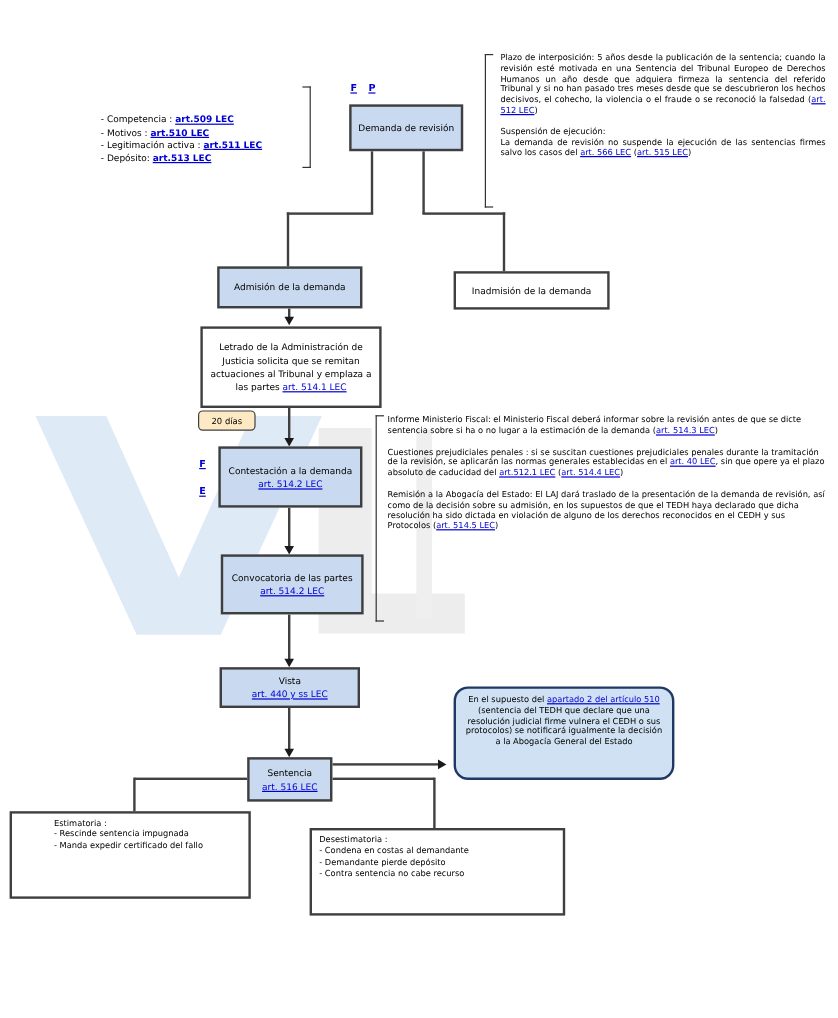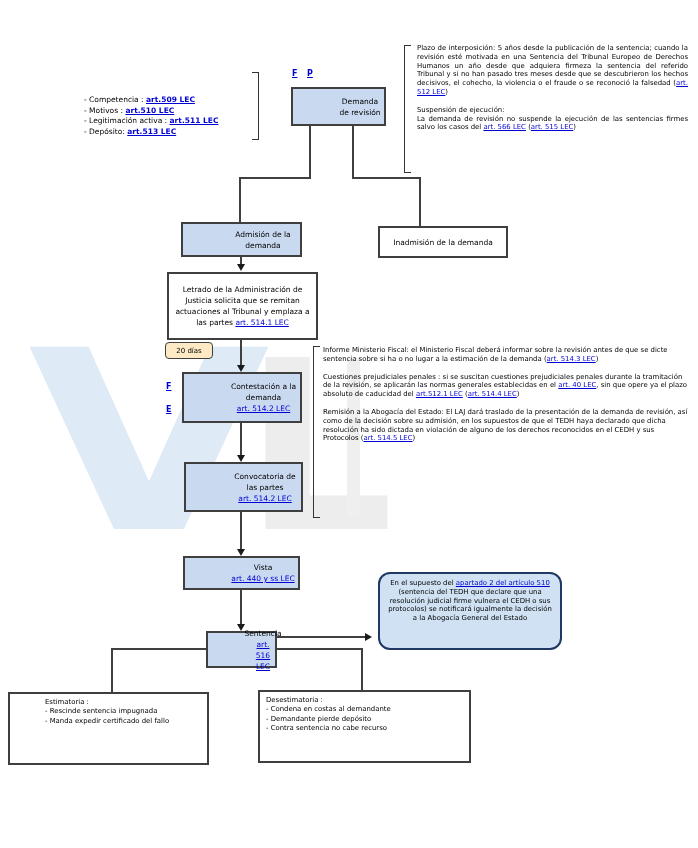--- a/index.html
+++ b/index.html
@@ -10,21 +10,21 @@
   }
   .abs{position:absolute;}
   a.lnk{color:#0000d4;text-decoration:underline;cursor:pointer;}
   a.lnk-b{color:#0000d4;text-decoration:underline;cursor:pointer;font-weight:bold;}
   
   .wm{position:absolute;pointer-events:none;line-height:1;font-weight:bold;z-index:0;}
   
   .flowbox{
     position:absolute;background:#c9d9f0;border:2px solid #3f3f3f;
     display:flex;flex-direction:column;align-items:center;justify-content:center;
-    text-align:center;font-size:7.5px;line-height:11px;z-index:2;box-sizing:border-box;padding-left:43px;
+    text-align:center;font-size:7.5px;line-height:11px;z-index:2;box-sizing:border-box;
   }
   .whitebox{
     position:absolute;background:#ffffff;border:2px solid #3f3f3f;
     box-sizing:border-box;z-index:2;
   }
   .centered{display:flex;flex-direction:column;align-items:center;justify-content:center;text-align:center;font-size:7.5px;line-height:11px;}
   .daysbox{
     position:absolute;background:#fdeac5;border:1.5px solid #3f3f3f;border-radius:4px;
     display:flex;align-items:center;justify-content:center;font-size:7px;z-index:2;box-sizing:border-box;
   }
@@ -159,21 +159,21 @@
 
 <div class="notebox" style="left:378px;top:572px;width:184px;height:78px;">
   <span>En el supuesto del </span><a class="lnk">apartado 2 del artículo 510</a><span> (sentencia del TEDH que declare que una resolución judicial firme vulnera el CEDH o sus protocolos) se notificará igualmente la decisión a la Abogacía General del Estado</span>
 </div>
 
 <div class="hline" style="left:112px;top:648px;width:94px;"></div>
 <div class="vline" style="left:111px;top:648px;height:45px;"></div>
 <div class="hline" style="left:277px;top:648px;width:85px;"></div>
 <div class="vline" style="left:361px;top:648px;height:43px;"></div>
 
-<div class="whitebox outcomebox" style="left:8px;top:692px;width:201px;height:73px;padding-left:35px;">
+<div class="whitebox outcomebox" style="left:8px;top:676px;width:201px;height:73px;padding-left:35px;">
   <div class="outcome-title">Estimatoria :</div>
   <div>- Rescinde sentencia impugnada</div>
   <div>- Manda expedir certificado del fallo</div>
 </div>
 
 <div class="whitebox outcomebox" style="left:258px;top:690px;width:213px;height:73px;">
   <div class="outcome-title">Desestimatoria :</div>
   <div>- Condena en costas al demandante</div>
   <div>- Demandante pierde depósito</div>
   <div>- Contra sentencia no cabe recurso</div>

